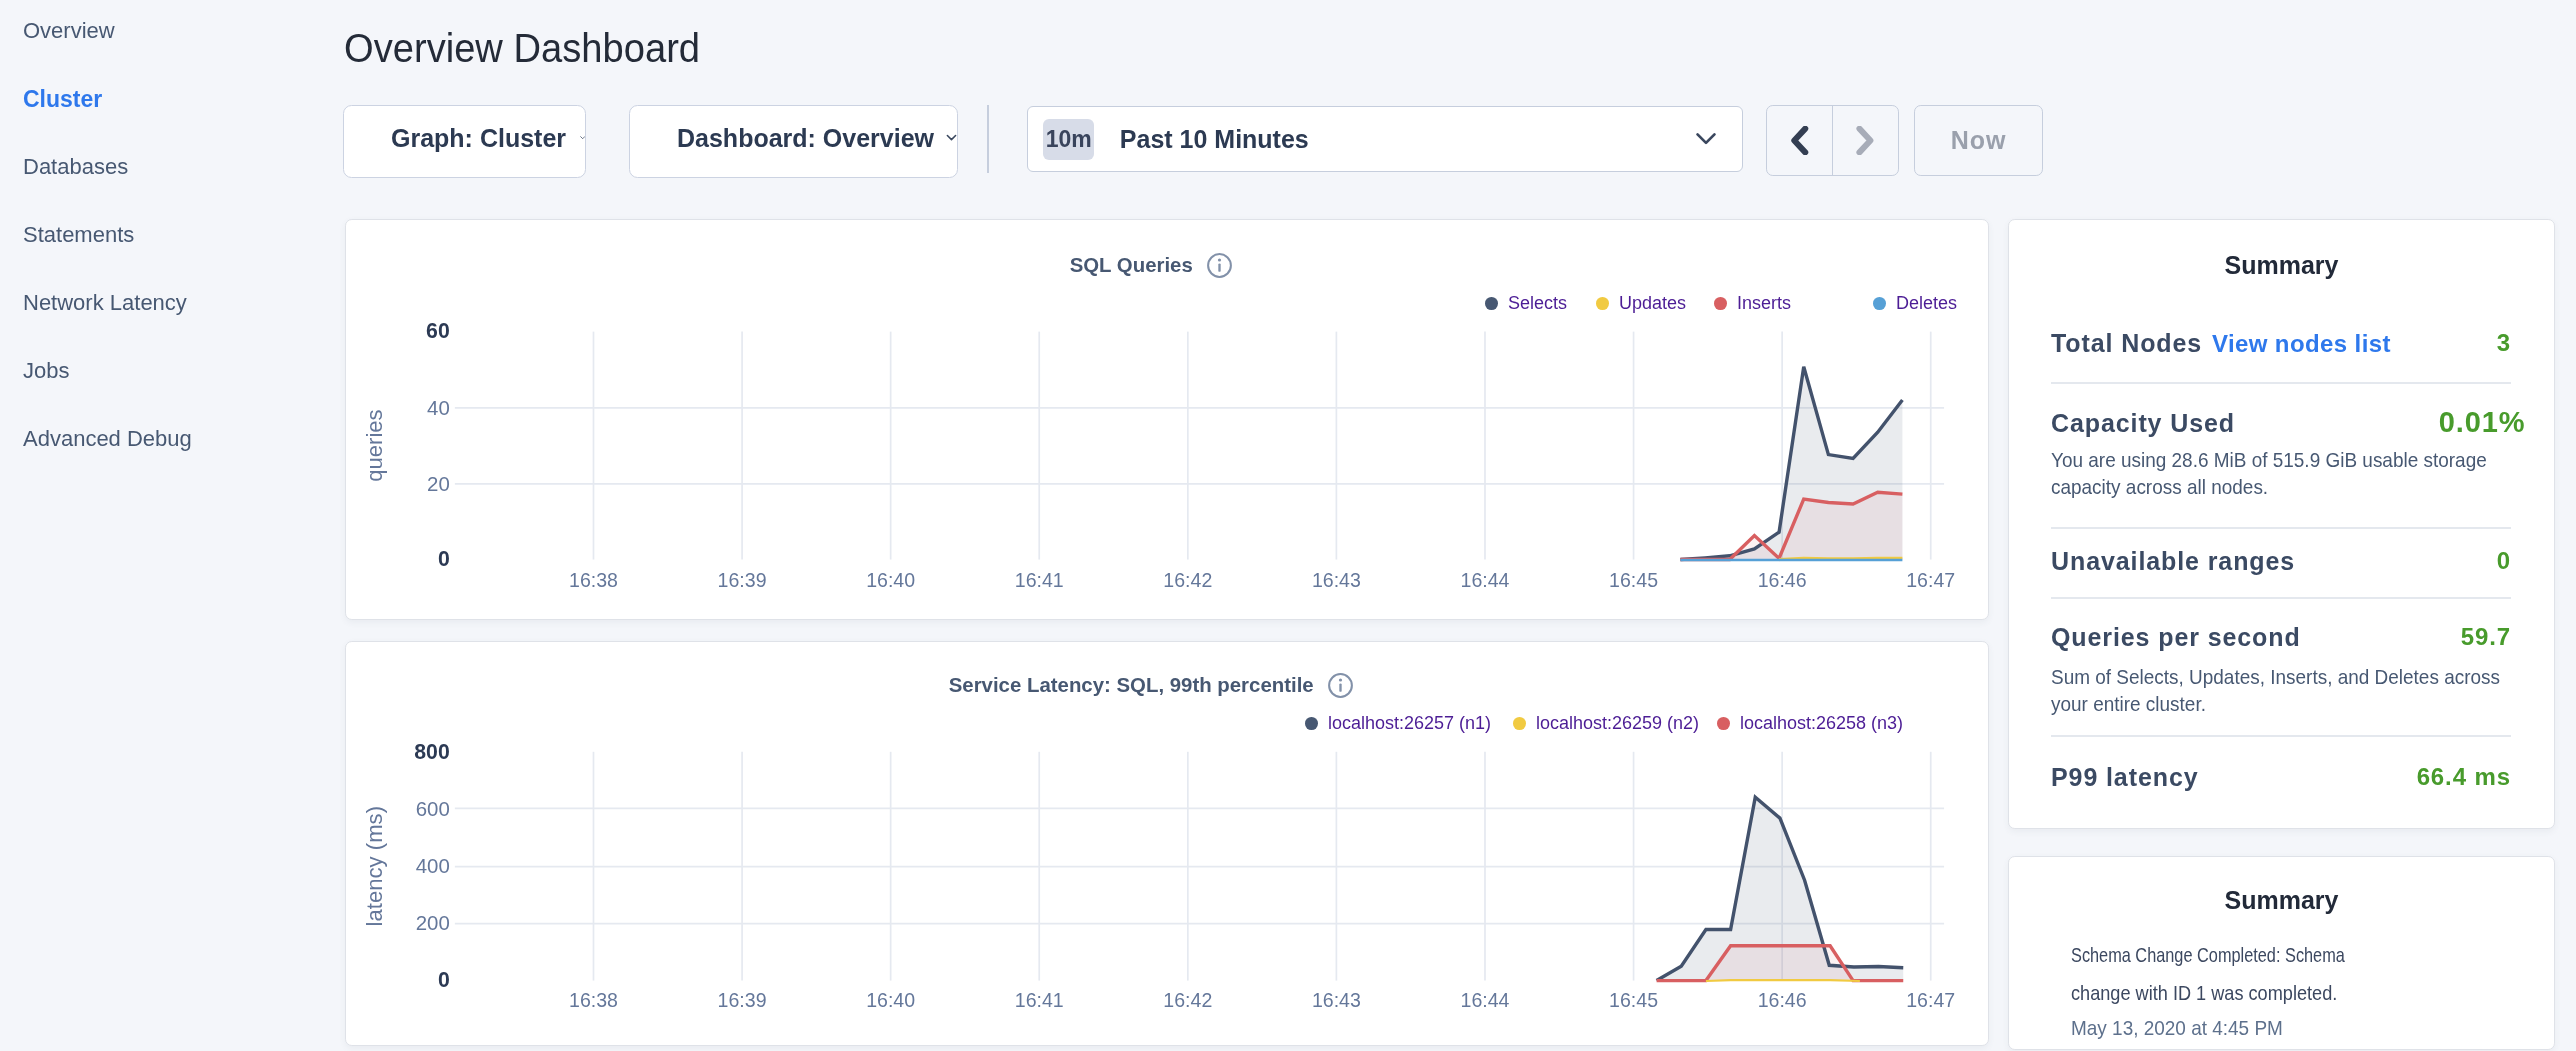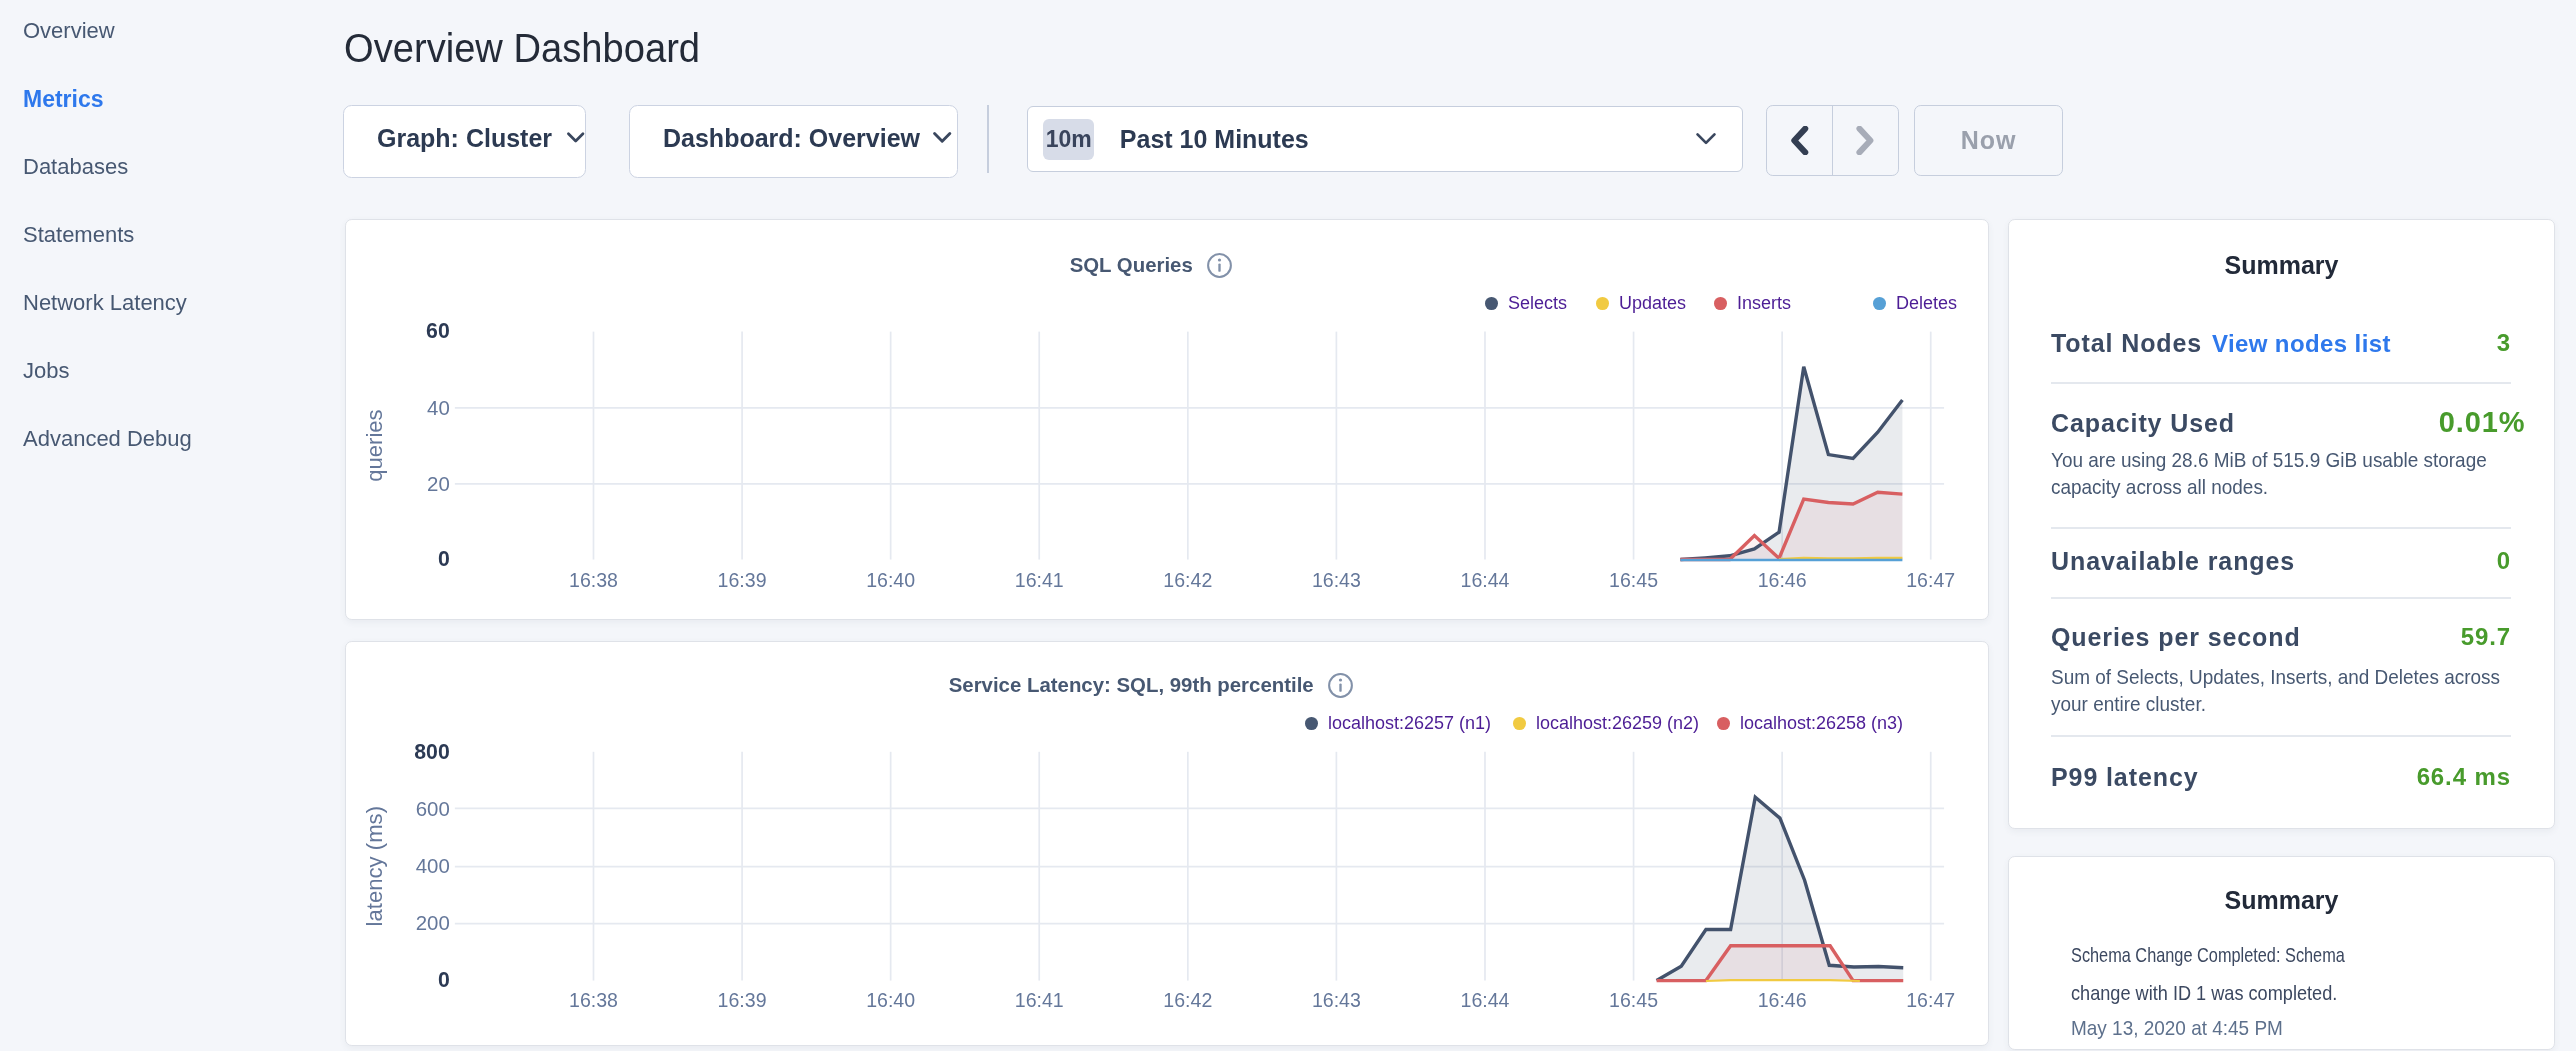--- a/index.html
+++ b/index.html
@@ -4,30 +4,30 @@
 <style>
 * { margin:0; padding:0; box-sizing:border-box; }
 html,body { width:2576px; height:1051px; background:#f4f6fa; font-family:"Liberation Sans", sans-serif; position:relative; overflow:hidden; }
 
 .nav { position:absolute; left:23px; top:-2.6px; list-style:none; }
 .nav li { height:68px; display:flex; align-items:center; font-size:22px; color:#475872; }
 .nav li.active { color:#2e78ec; font-weight:bold; font-size:23px; }
 
 .pagetitle { position:absolute; left:344px; top:28px; font-size:41px; line-height:41px; color:#242b38; font-weight:500; transform:scaleX(0.93); transform-origin:left top; white-space:nowrap; }
 
-.dd { position:absolute; background:#fff; border:1.7px solid #ccd3e2; border-radius:8.5px; top:105px; height:73px; display:flex; align-items:center; padding-left:33px; padding-bottom:6.8px; }
+.dd { position:absolute; background:#fff; border:1.7px solid #ccd3e2; border-radius:8.5px; top:105px; height:73px; display:flex; align-items:center; padding-left:47px; padding-bottom:6.8px; }
 .dd .txt { font-size:25px; font-weight:bold; color:#2c3a52; white-space:nowrap; }
 .vdiv { position:absolute; left:987px; top:105px; width:1.7px; height:68px; background:#c6cedd; }
 .timebox { position:absolute; left:1027px; top:106px; width:716px; height:66px; background:#fff; border:1.7px solid #c6cedd; border-radius:6px; display:flex; align-items:center; }
 .badge10 { margin-left:15.3px; width:51px; height:41px; background:#d7dce8; border-radius:6px; display:flex; align-items:center; justify-content:center; font-size:23px; font-weight:bold; color:#39445c; }
 .pastlbl { margin-left:25.5px; font-size:25px; font-weight:bold; color:#2c3a52; }
 .arrowgrp { position:absolute; left:1766px; top:105px; width:133px; height:71px; border:1.7px solid #c6cedd; border-radius:6.8px; display:flex; }
 .arrowgrp .half { flex:1; display:flex; align-items:center; justify-content:center; }
 .arrowgrp .half:first-child { border-right:1.7px solid #c6cedd; }
-.nowbtn { position:absolute; left:1914px; top:105px; width:149px; height:71px; border:1.7px solid #c6cedd; border-radius:6.8px; display:flex; align-items:center; justify-content:center; font-size:25px; font-weight:bold; color:#9aa0ac; letter-spacing:0.9px; }
+.nowbtn { position:absolute; left:1914px; top:105px; width:129px; height:71px; border:1.7px solid #c6cedd; border-radius:6.8px; display:flex; align-items:center; justify-content:center; font-size:25px; font-weight:bold; color:#9aa0ac; letter-spacing:0.9px; }
 
 .card { position:absolute; background:#fff; border:1.7px solid #dfe2e8; border-radius:6.8px; box-shadow:0 2.6px 6px rgba(60,80,110,0.06); }
 #c1 { left:345px; top:219px; width:1644px; height:401px; }
 #c2 { left:345px; top:641px; width:1644px; height:405px; }
 #summary { left:2008px; top:219px; width:547px; height:610px; }
 #events { left:2008px; top:856px; width:547px; height:194px; }
 .ctitle { position:absolute; left:-31px; right:0; display:flex; align-items:center; justify-content:center; gap:13.6px; font-size:20.4px; font-weight:bold; color:#475872; }
 .legend { position:absolute; display:flex; align-items:center; font-size:18px; color:#4c1d95; }
 .legend .dot { width:12.8px; height:12.8px; border-radius:50%; margin-right:10.2px; }
 .legend .item { display:flex; align-items:center; margin-right:0; }
@@ -37,21 +37,21 @@
 .sval { position:absolute; right:0; top:0; font-size:24px; font-weight:bold; color:#489b2c; letter-spacing:0.9px; }
 .sdesc { font-size:20.4px; color:#475872; line-height:27px; margin-top:8.5px; transform:scaleX(0.93); transform-origin:left top; white-space:nowrap; }
 .sdiv { position:absolute; left:42px; right:43px; height:1.7px; background:#e4e8ee; }
 .shead { position:absolute; left:0; right:0; text-align:center; font-size:25px; font-weight:bold; color:#222a39; }
 .slink { color:#2e78ec; font-weight:bold; font-size:24px; letter-spacing:0.4px;margin-top:36px; }
 </style>
 </head>
 <body>
 <ul class="nav">
 <li>Overview</li>
-<li class="active">Metrics</li>
+<li class="active">Cluster</li>
 <li>Databases</li>
 <li>Statements</li>
 <li>Network Latency</li>
 <li>Jobs</li>
 <li>Advanced Debug</li>
 </ul>
 <div class="pagetitle">Overview Dashboard</div>
 
 <div class="dd" style="left:343px; width:243px;">
     <span class="txt">Graph: Cluster</span>

